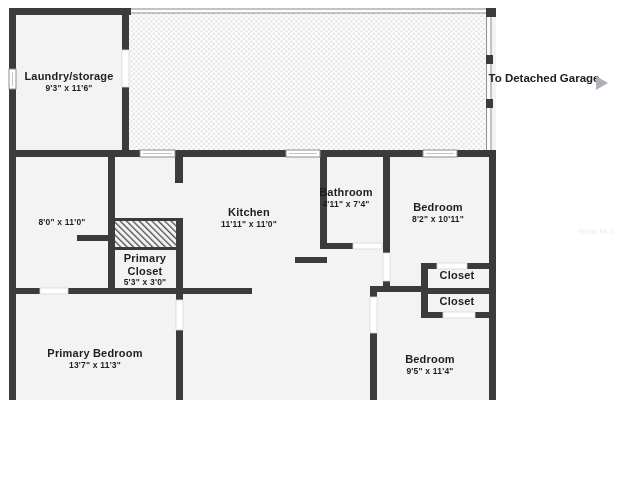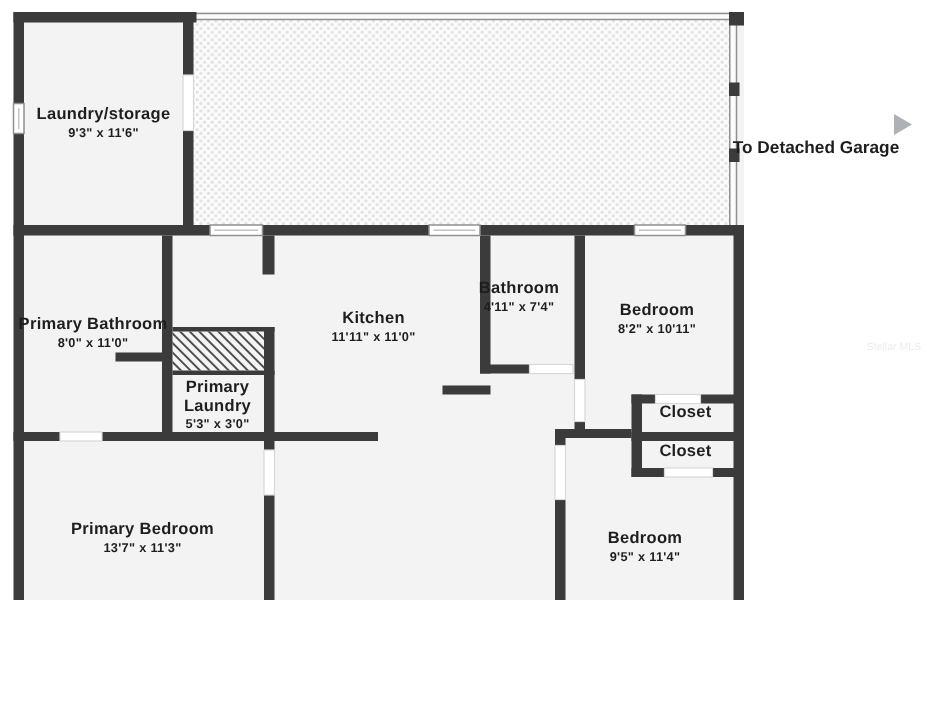--- a/index.html
+++ b/index.html
@@ -129,41 +129,40 @@
     </g>
   </svg>
 
   <div class="lbl" style="left:69px;top:82px;">
     <div class="rn">Laundry/storage</div>
     <div class="rd">9'3" x 11'6"</div>
   </div>
 
 
   <div class="lbl" style="left:62px;top:222px;">
-    <div class="rn">Primary Bathroom</div>
     <div class="rd">8'0" x 11'0"</div>
   </div>
 
   <div class="lbl" style="left:249px;top:218px;">
     <div class="rn">Kitchen</div>
     <div class="rd">11'11" x 11'0"</div>
   </div>
 
   <div class="lbl" style="left:346px;top:198px;">
     <div class="rn">Bathroom</div>
     <div class="rd">4'11" x 7'4"</div>
   </div>
 
   <div class="lbl" style="left:438px;top:213px;">
     <div class="rn">Bedroom</div>
     <div class="rd">8'2" x 10'11"</div>
   </div>
 
   <div class="lbl wrapname" style="left:145px;top:270px;">
-    <div class="rn">Primary Laundry</div>
+    <div class="rn">Primary Closet</div>
     <div class="rd">5'3" x 3'0"</div>
   </div>
 
   <div class="lbl" style="left:457px;top:275px;">
     <div class="rn">Closet</div>
   </div>
 
   <div class="lbl" style="left:457px;top:301px;">
     <div class="rn">Closet</div>
   </div>
@@ -172,21 +171,21 @@
     <div class="rn">Primary Bedroom</div>
     <div class="rd">13'7" x 11'3"</div>
   </div>
 
 
   <div class="lbl" style="left:430px;top:365px;">
     <div class="rn">Bedroom</div>
     <div class="rd">9'5" x 11'4"</div>
   </div>
 
-  <div class="lbl" style="left:544px;top:99px;">
+  <div class="lbl" style="left:544px;top:78px;">
     <div class="garage">To Detached Garage</div>
   </div>
   <div class="garage-arrow"></div>
 
   <div class="entry-arrow"></div>
   <div class="entry-lbl">Entry</div>
 
   <div class="disclaimer">All dimensions are approximate and subject to independent verification</div>
   <div class="watermark">Stellar MLS</div>
 

